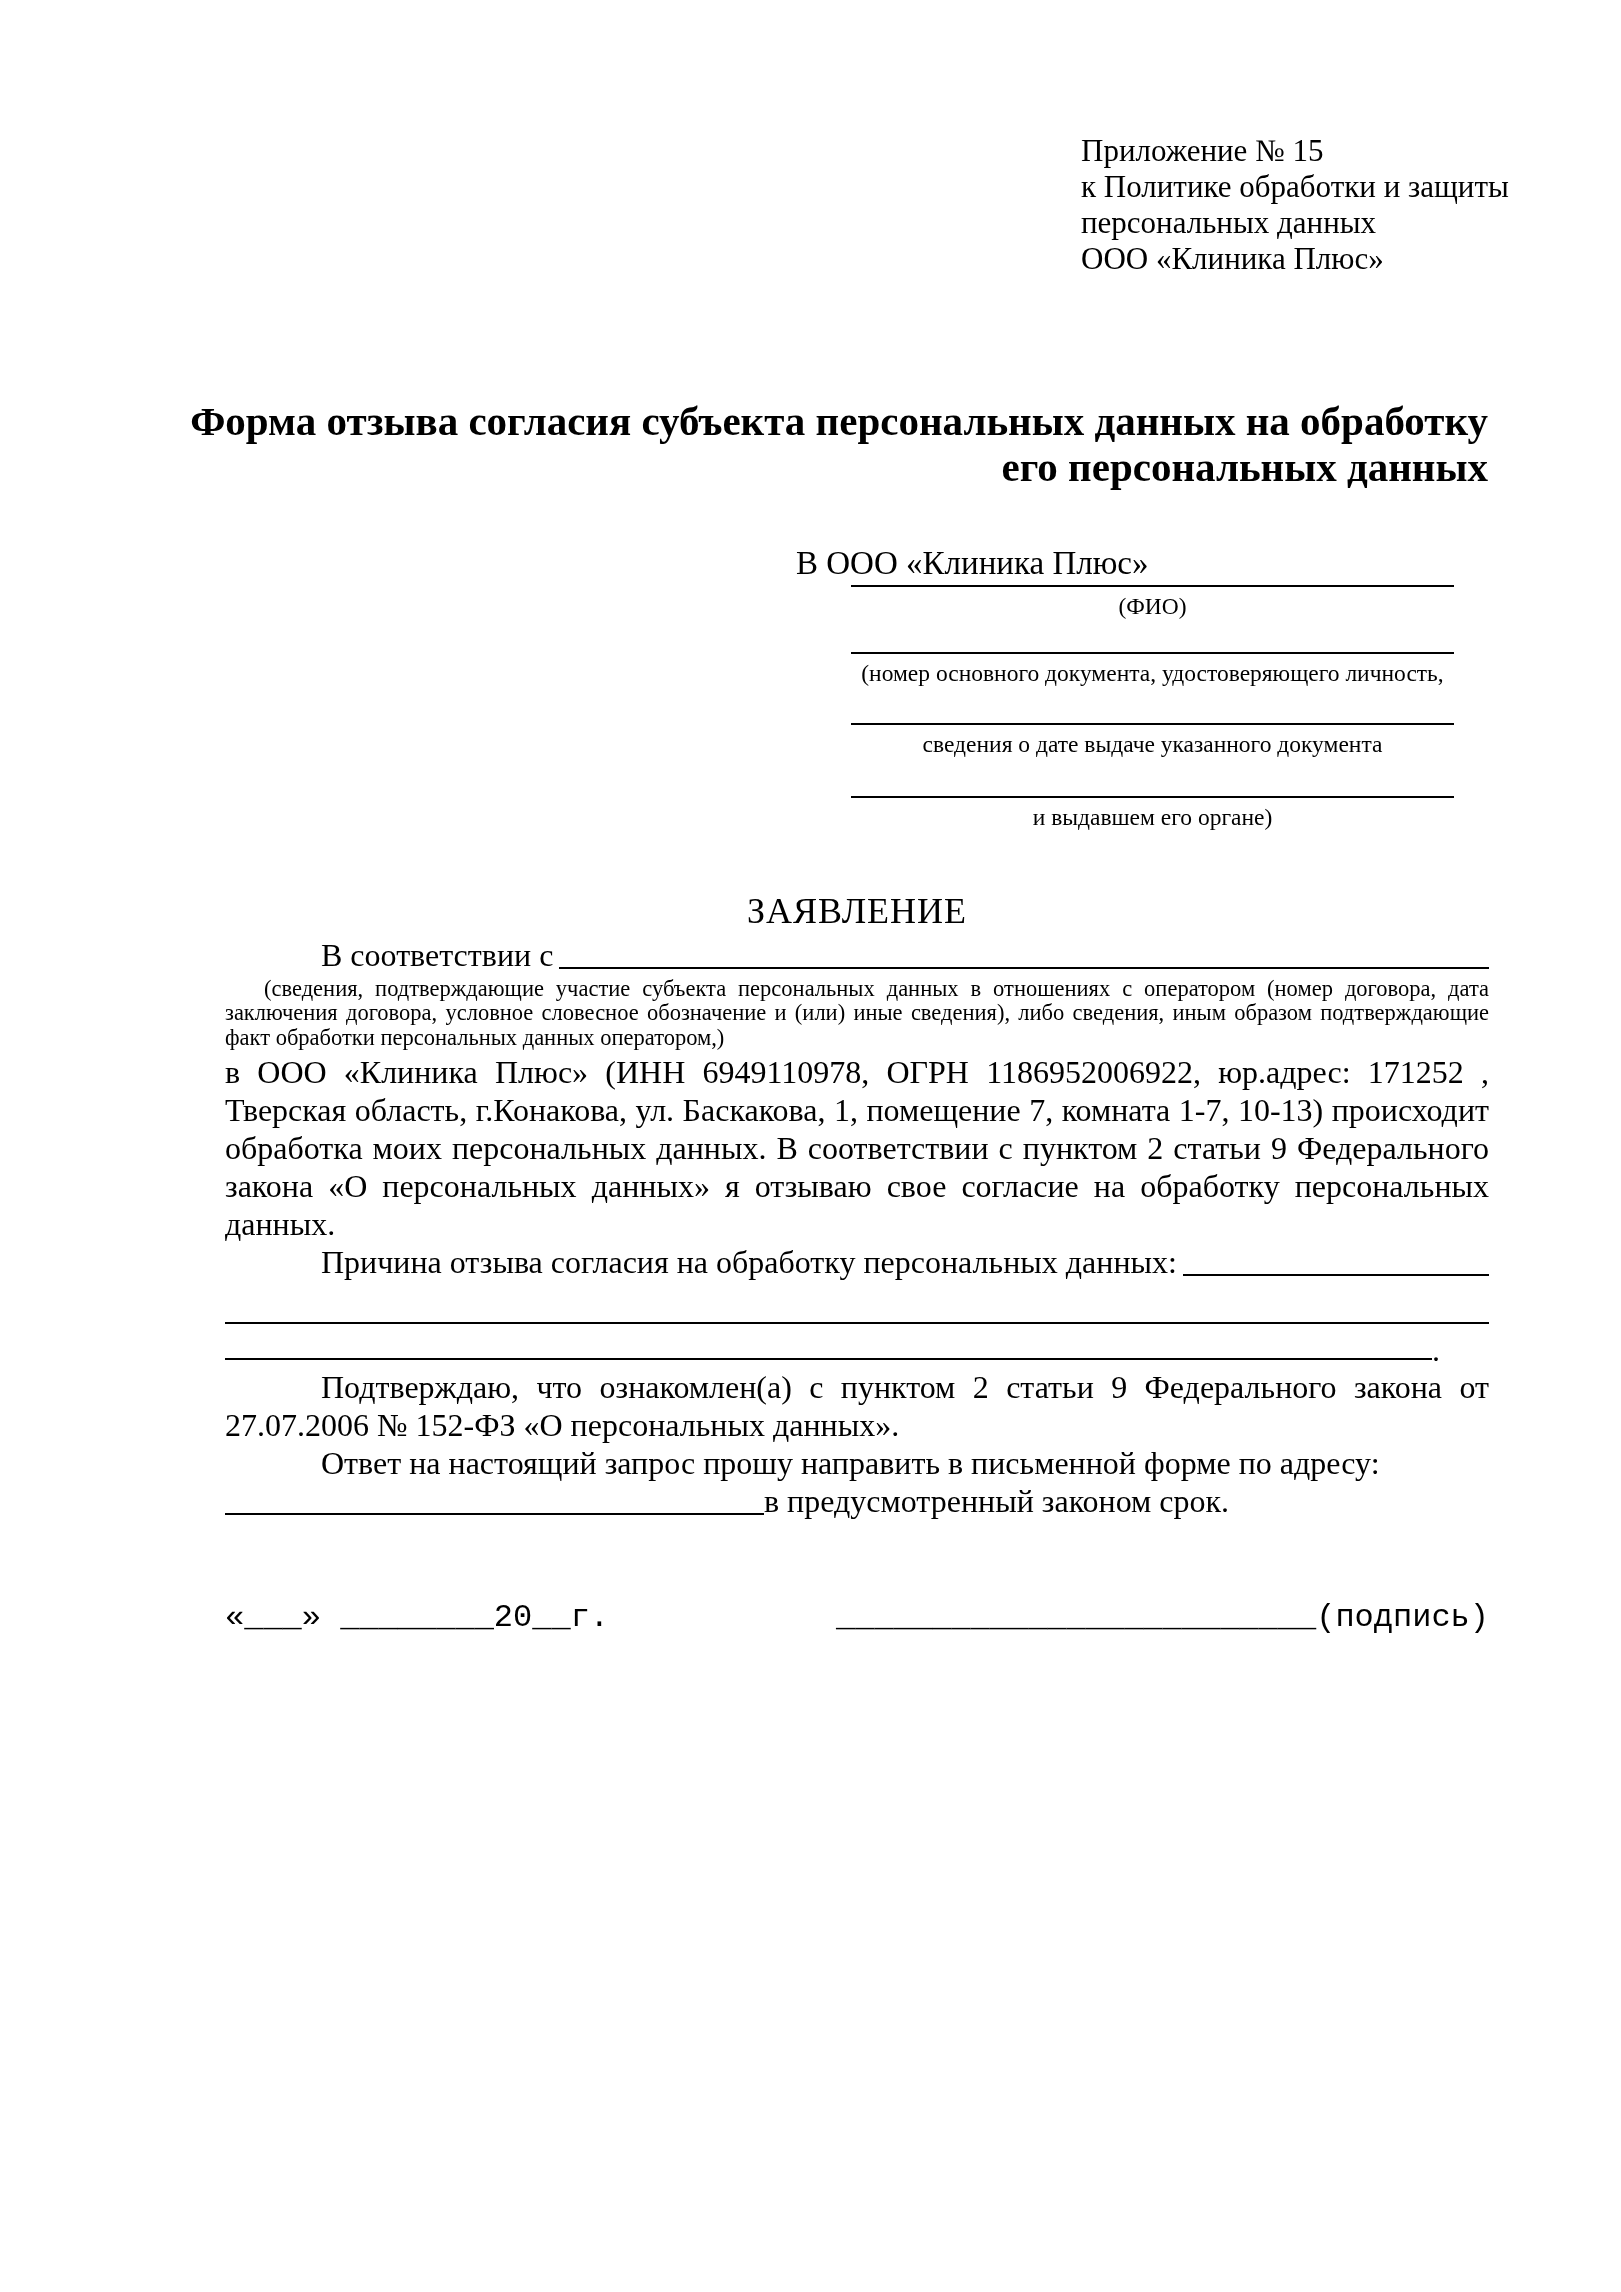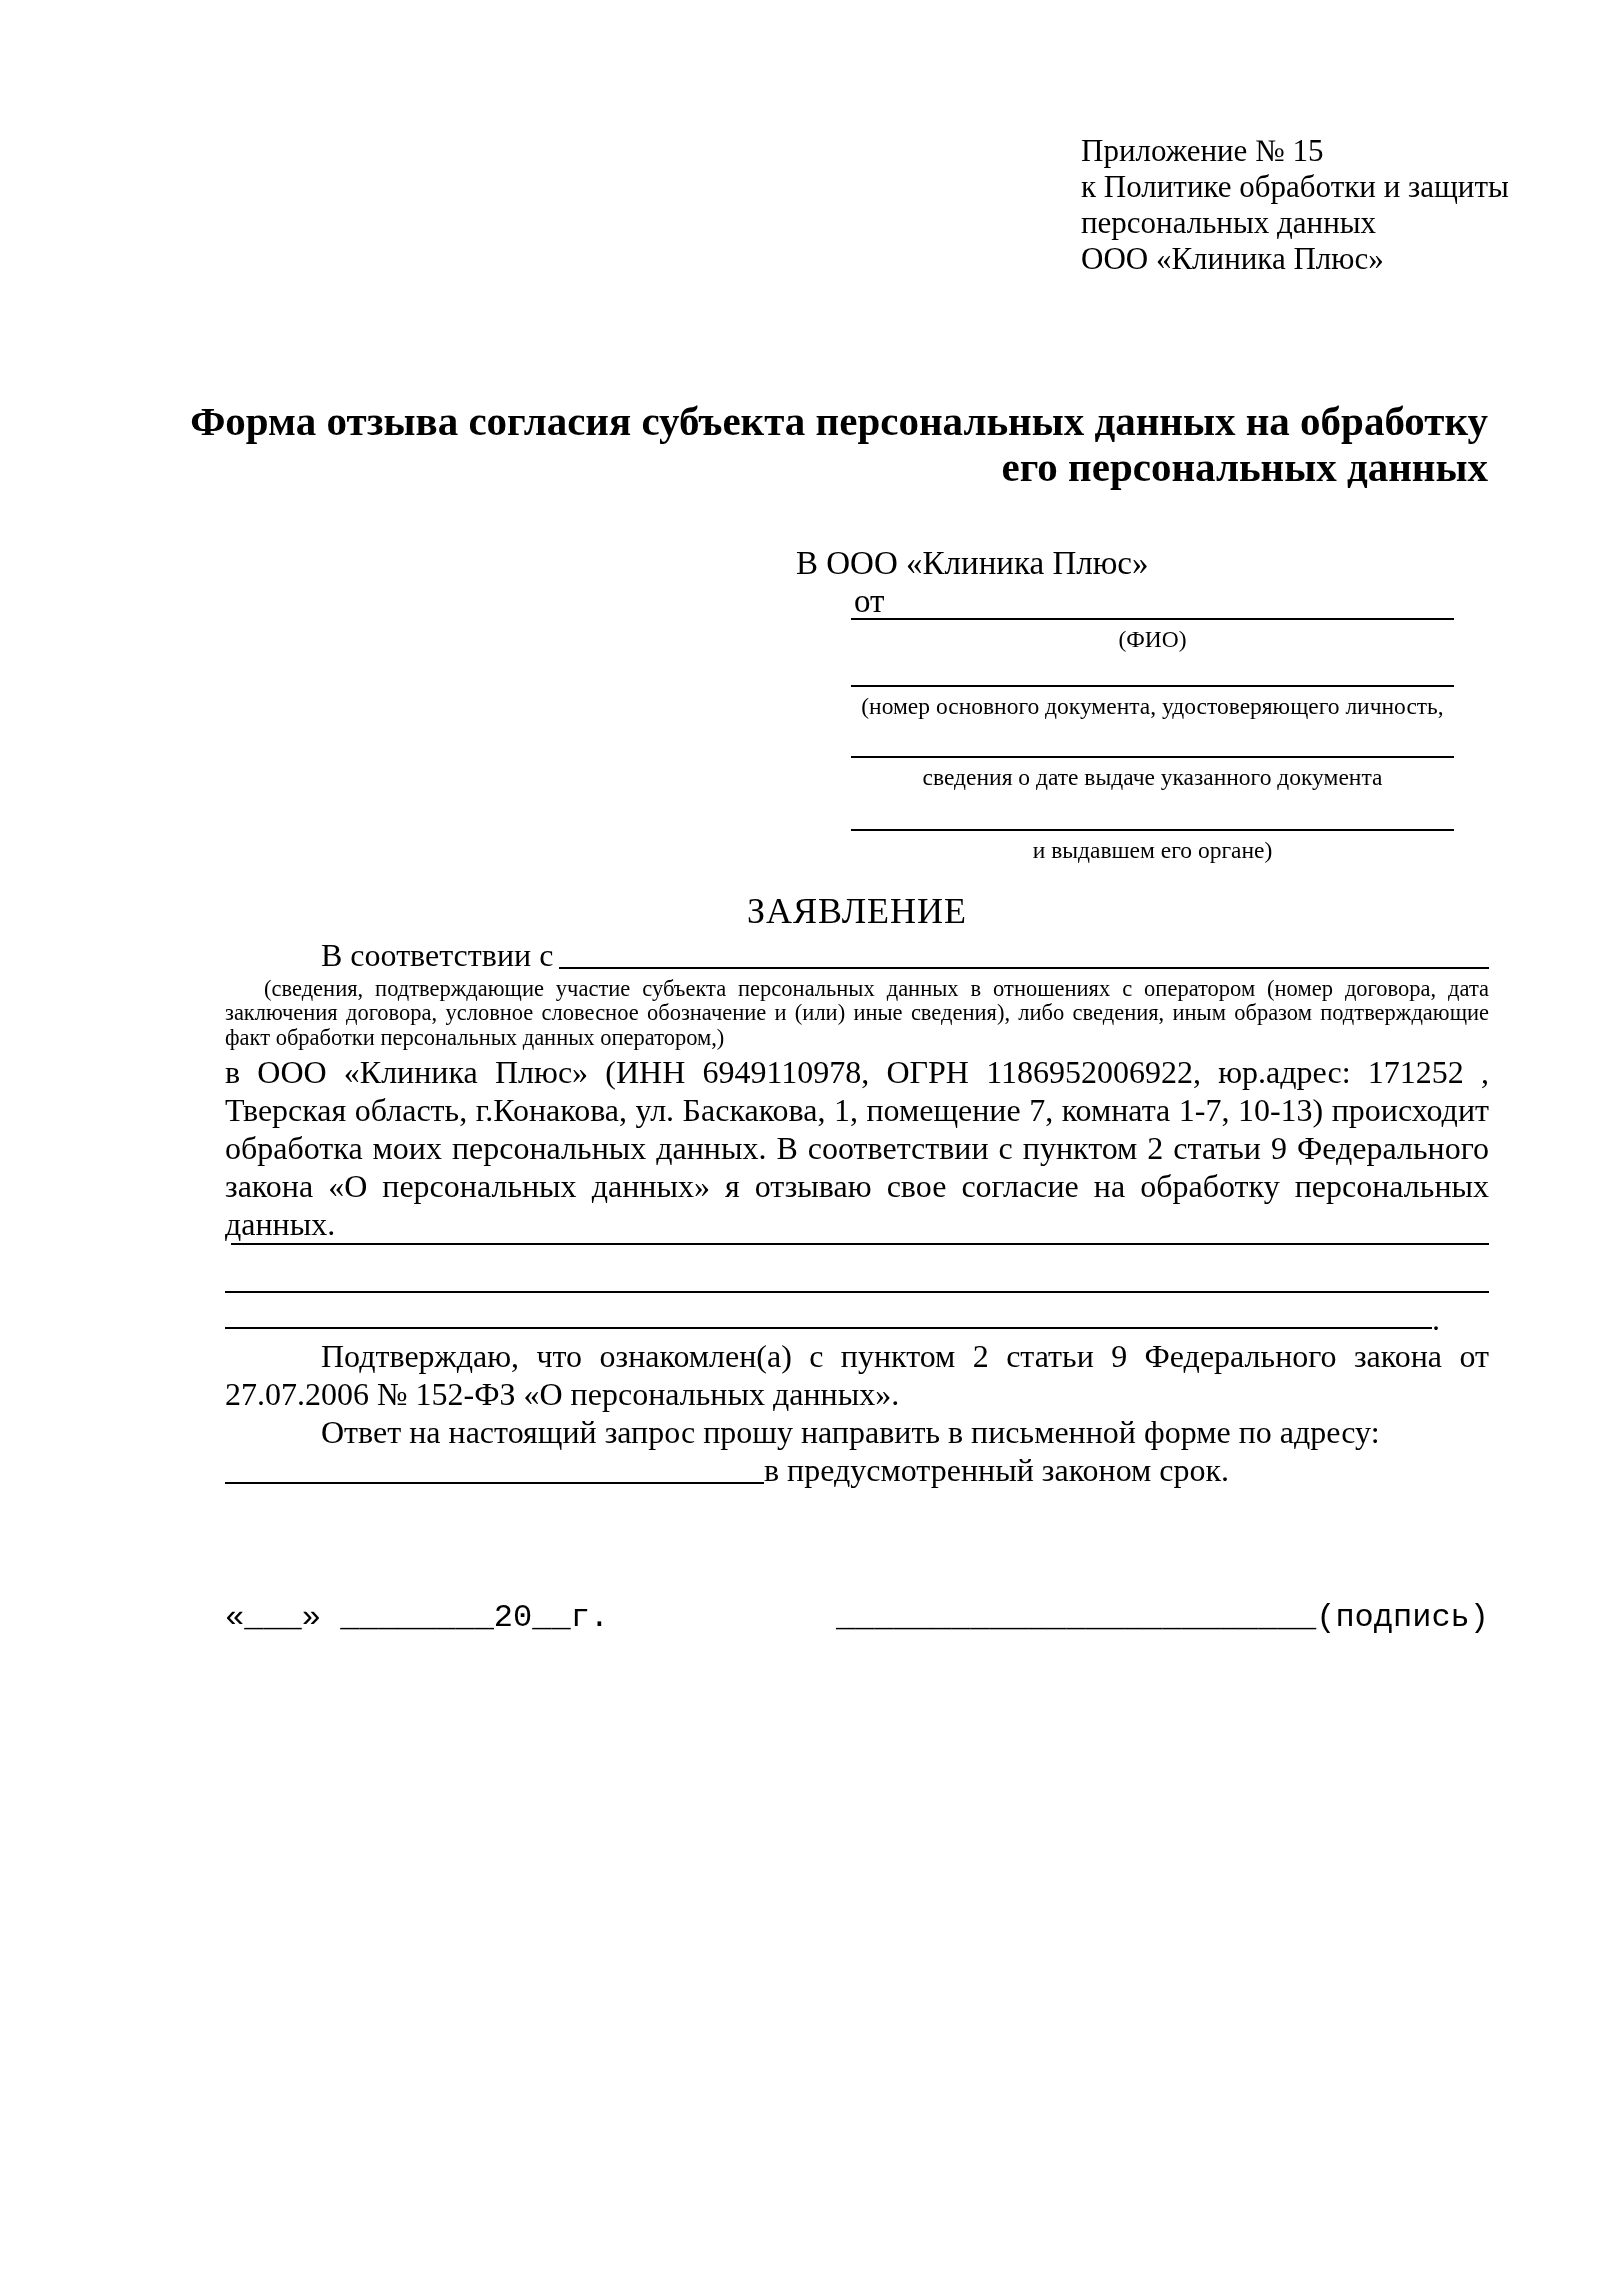--- a/index.html
+++ b/index.html
@@ -59,21 +59,20 @@
     <div>ООО «Клиника Плюс»</div>
   </div>
 
   <div class="doc-title">
     <div>Форма отзыва согласия субъекта персональных данных на обработку</div>
     <div>его персональных данных</div>
   </div>
 
   <div class="addr">
     <div class="addr-to">В ООО «Клиника Плюс»</div>
-    <div class="addr-from">от</div>
 
     <div class="fline fl1"></div>
     <div class="fcap" style="height:59px">(ФИО)</div>
 
     <div class="fline fl2" style="height:0"></div>
     <div class="fcap" style="height:63px">(номер основного документа, удостоверяющего личность,</div>
 
     <div class="fline fl3" style="height:0"></div>
     <div class="fcap" style="height:65px">сведения о дате выдаче указанного документа</div>
 
@@ -88,20 +87,21 @@
     <div class="row">
       <span class="indent">В соответствии с</span>
       <span class="fill"></span>
     </div>
 
     <div class="note">(сведения, подтверждающие участие субъекта персональных данных в отношениях с оператором (номер договора, дата заключения договора, условное словесное обозначение и (или) иные сведения), либо сведения, иным образом подтверждающие факт обработки персональных данных оператором,)</div>
 
     <div class="bodypar">в ООО «Клиника Плюс» (ИНН 6949110978, ОГРН 1186952006922, юр.адрес: 171252 , Тверская область, г.Конакова, ул. Баскакова, 1, помещение 7, комната 1-7, 10-13) происходит обработка моих персональных данных. В соответствии с пунктом 2 статьи 9 Федерального закона «О персональных данных» я отзываю свое согласие на обработку персональных данных.</div>
 
     <div class="row">
+      <span class="indent">Причина отзыва согласия на обработку персональных данных:</span>
       <span class="fill"></span>
     </div>
 
     <div class="blankline"></div>
 
     <div class="blankrow2">
       <span class="fill"></span>
       <span class="dot">.</span>
     </div>
 

